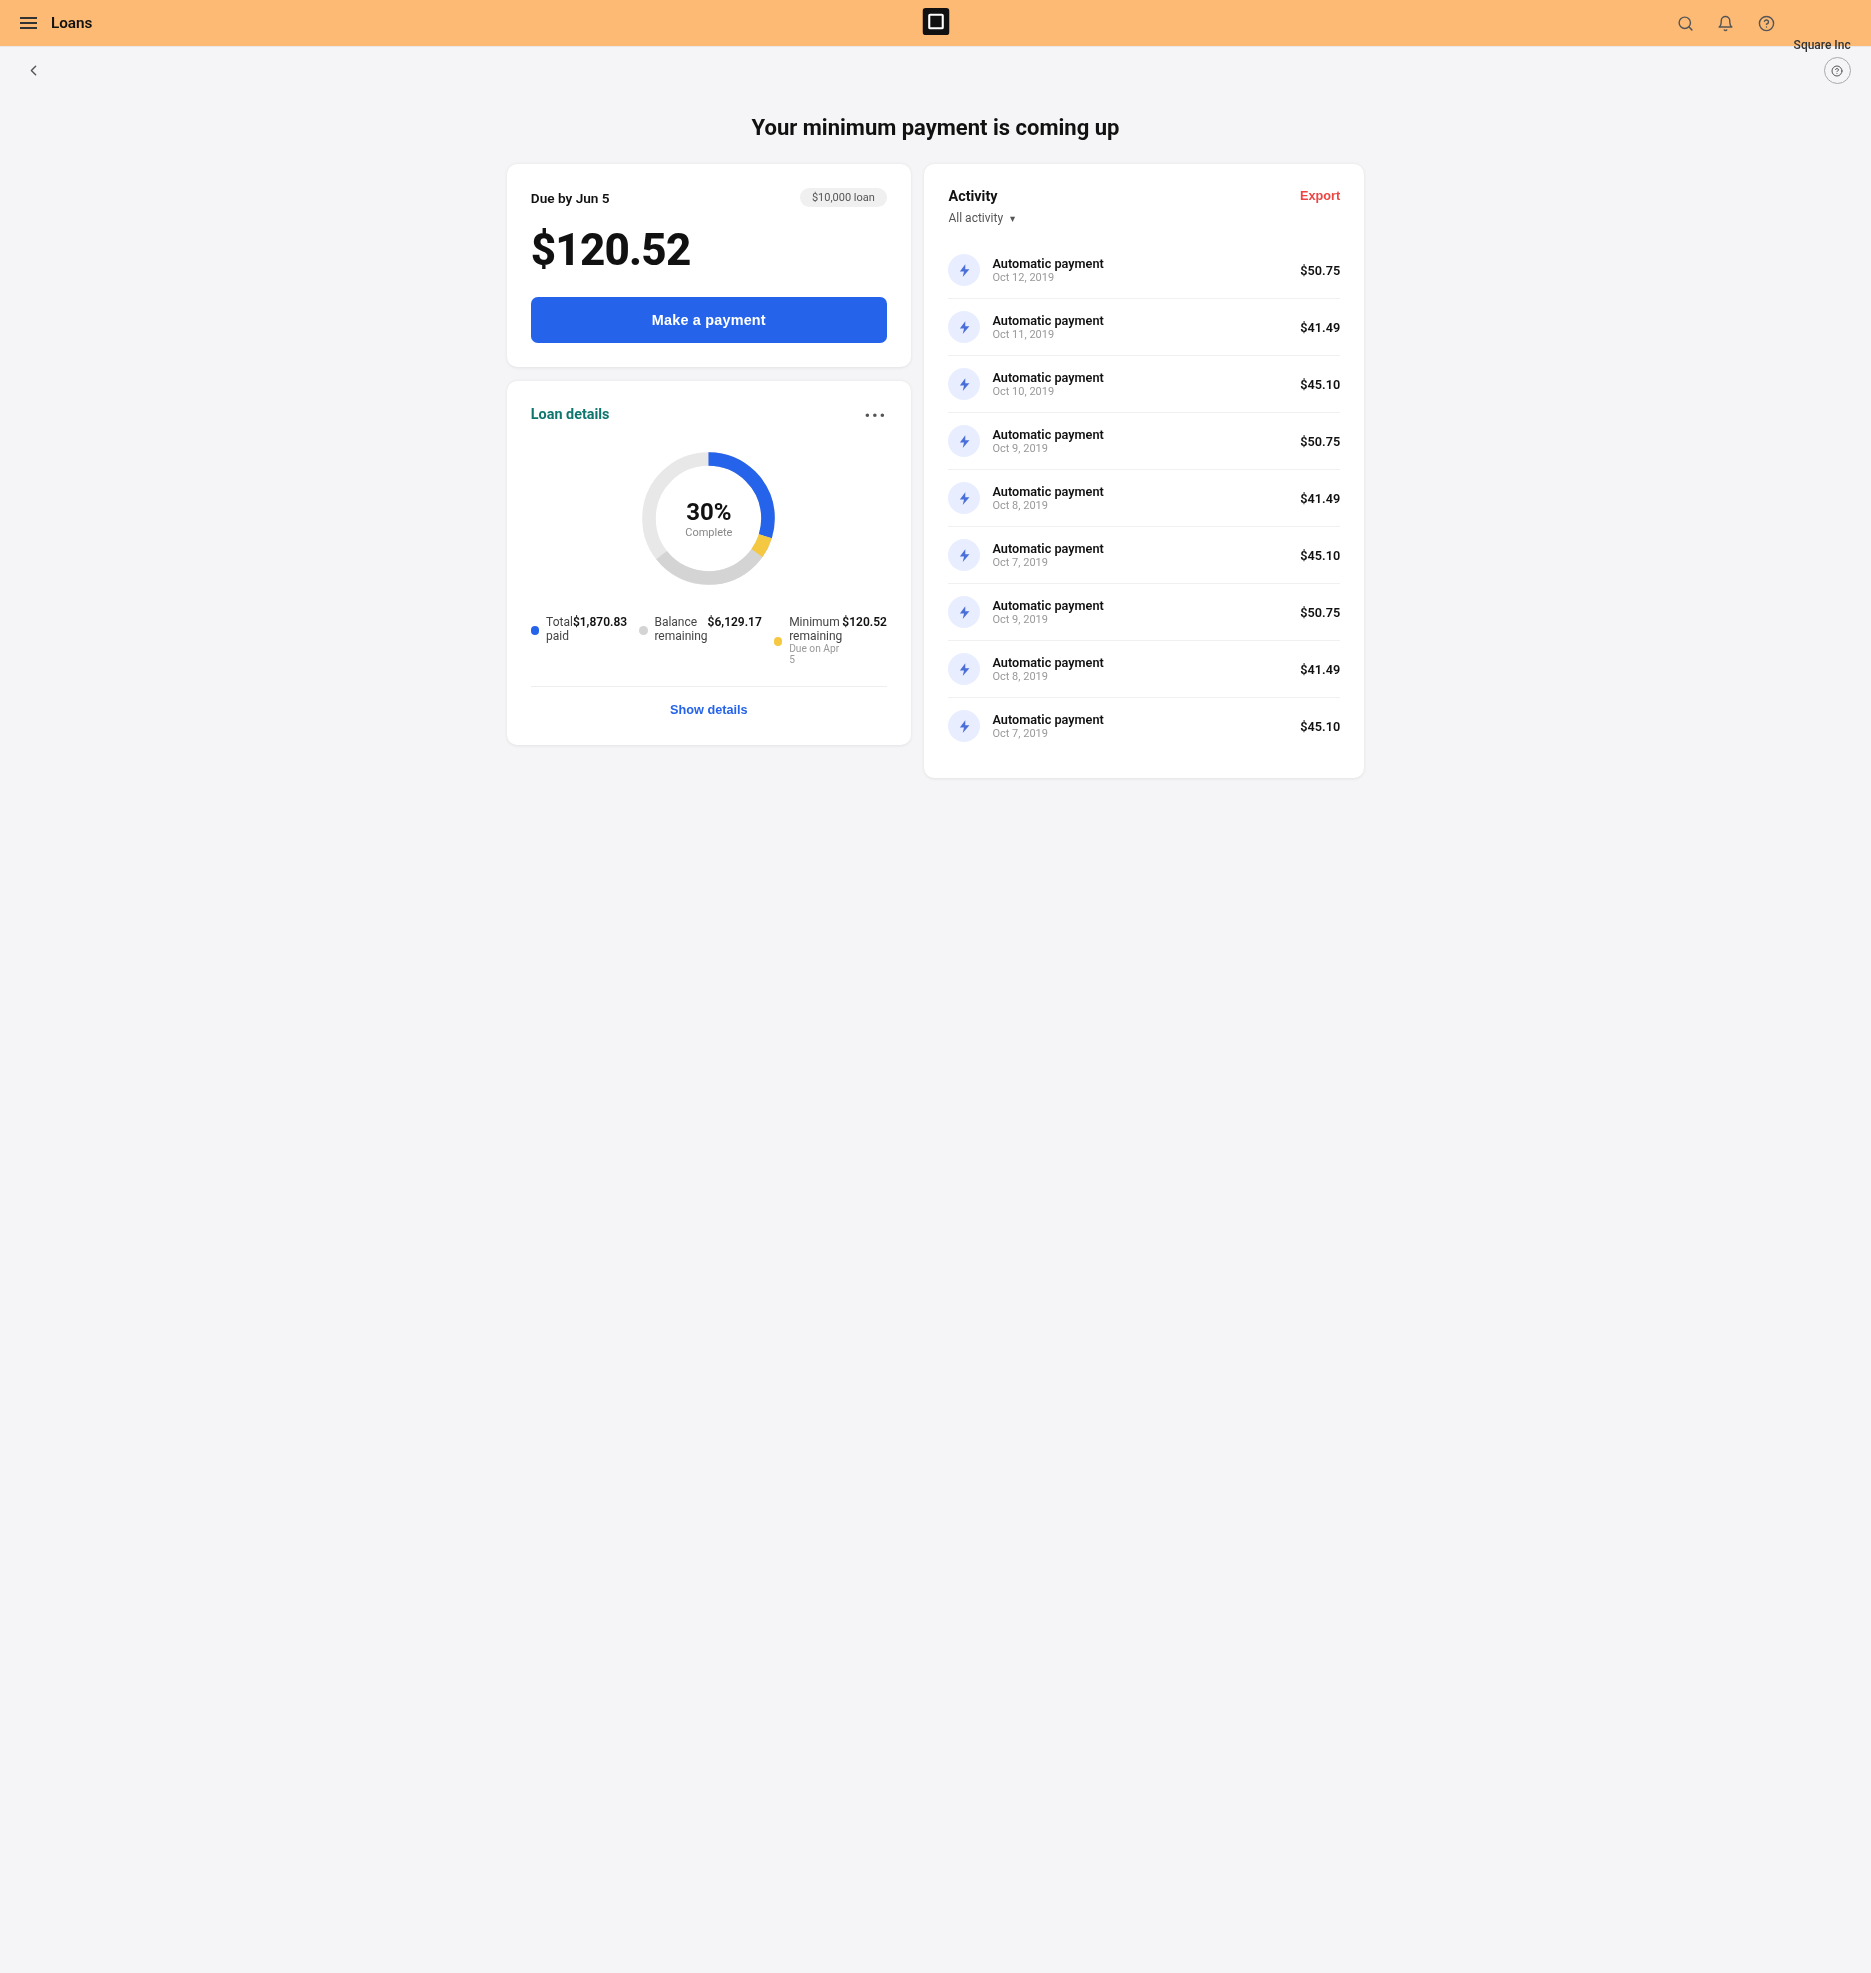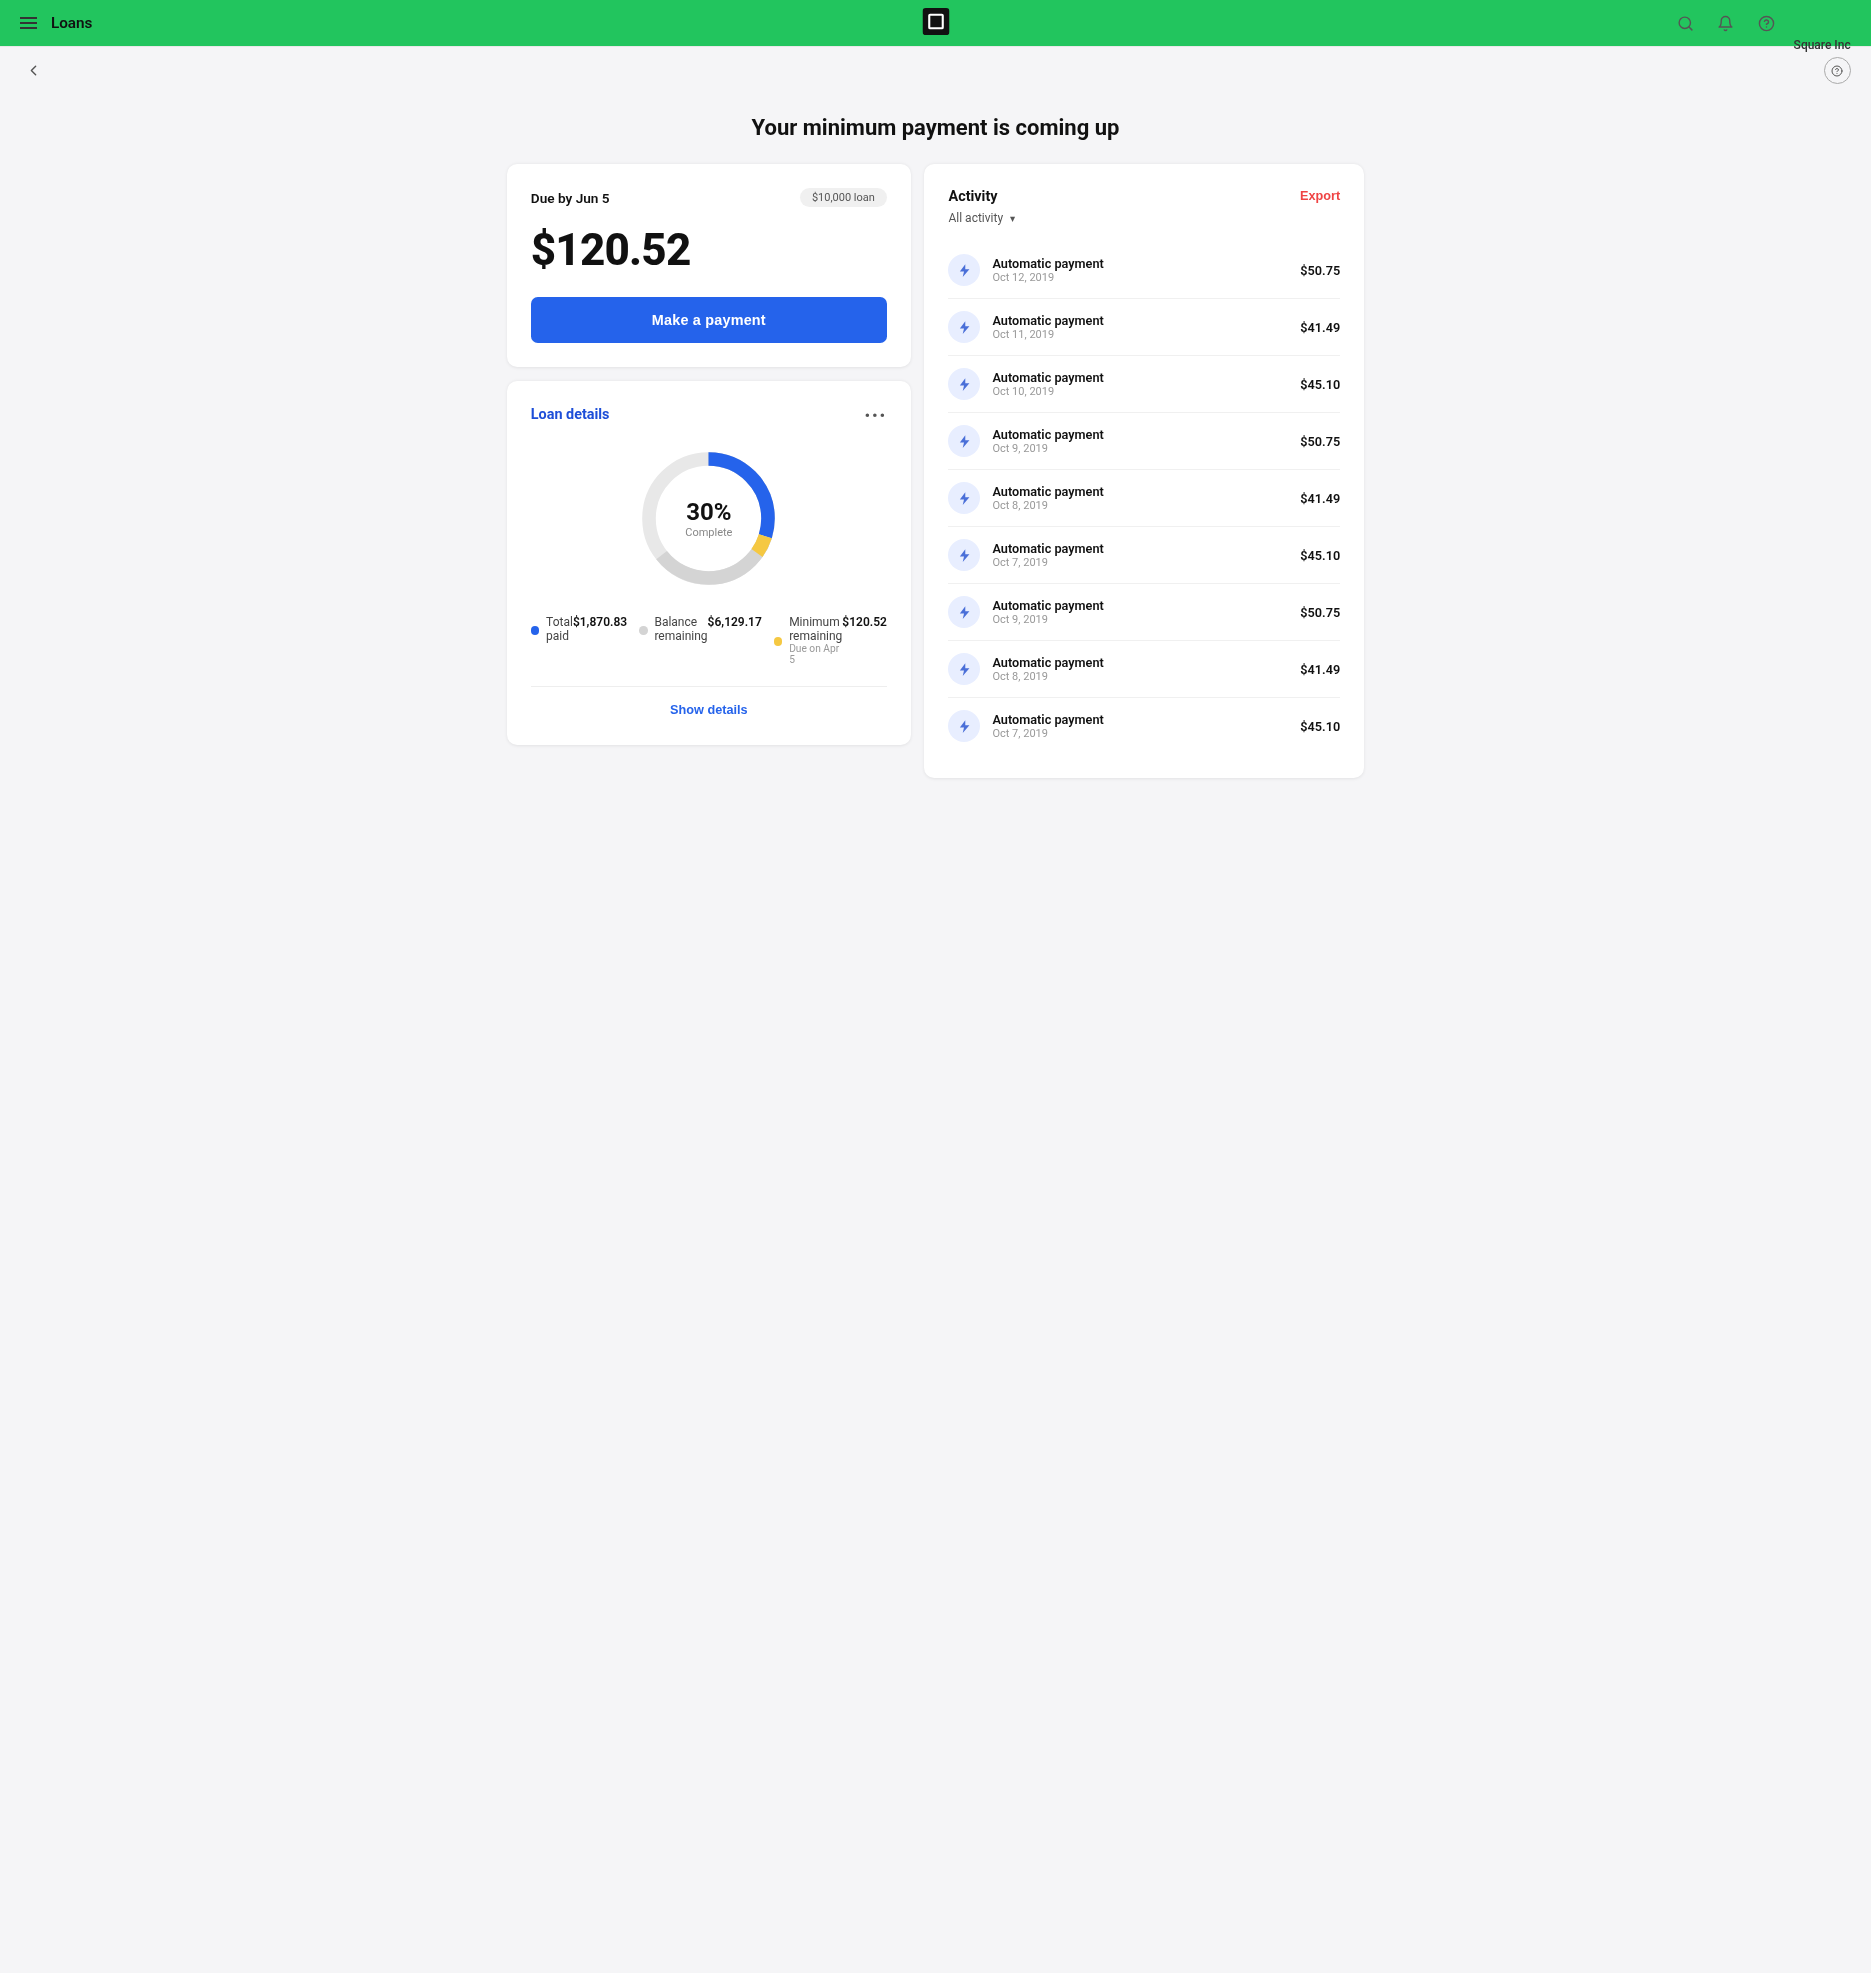--- a/index.html
+++ b/index.html
@@ -4,21 +4,21 @@
   <style>
     * { box-sizing: border-box; margin: 0; padding: 0; }
     body {
       font-family: -apple-system, BlinkMacSystemFont, 'Segoe UI', Roboto, sans-serif;
       background: #f5f5f7;
       min-height: 100vh;
     }
 
     
     .header {
-      background: #22c55e;
+      background: #fdba74;
       display: flex;
       align-items: center;
       justify-content: space-between;
       padding: 0 20.3px;
       height: 47px;
       border-bottom: 0.8px solid #e8e8e8;
     }
     .header-left {
       display: flex;
       align-items: center;
@@ -179,21 +179,21 @@
     
     .loan-details-header {
       display: flex;
       align-items: center;
       justify-content: space-between;
       margin-bottom: 17px;
     }
     .loan-details-title {
       font-size: 14.4px;
       font-weight: 700;
-      color: #1d4ed8;
+      color: #0f766e;
     }
     .more-icon {
       color: #555;
       font-size: 17px;
       cursor: pointer;
       letter-spacing: 1.7px;
     }
 
     
     .donut-container {

